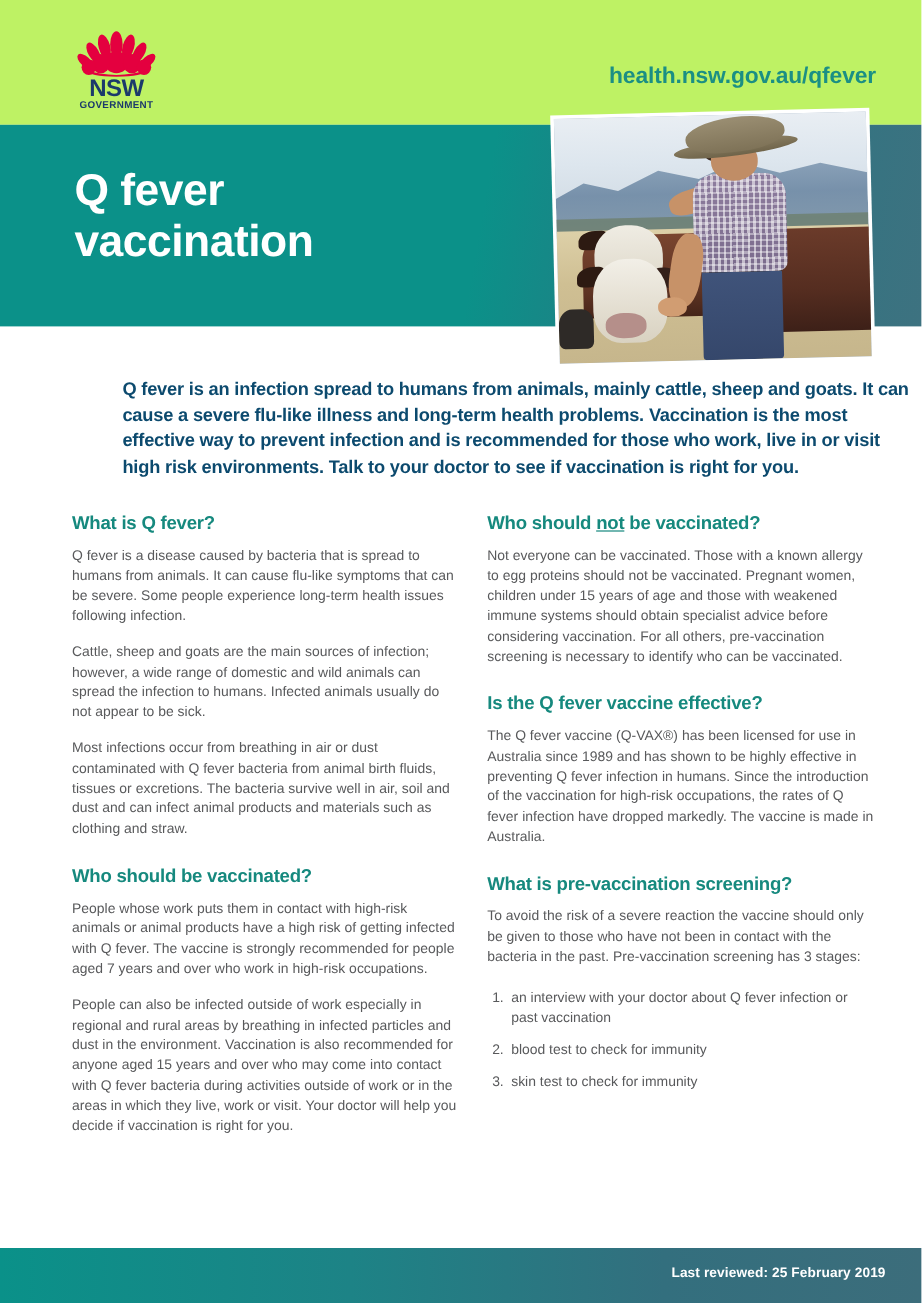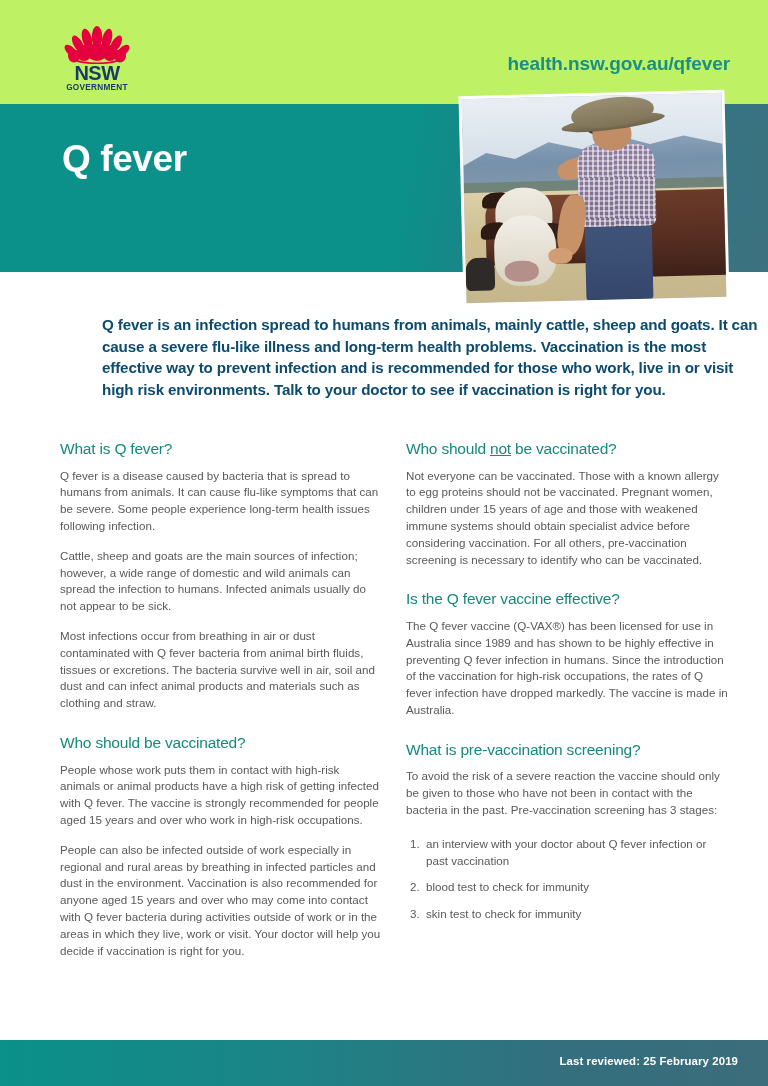--- a/index.html
+++ b/index.html
@@ -182,24 +182,24 @@
     left: 60px; top: 424px;
     width: 322px;
   }
   #col-right {
     position: absolute;
     left: 406px; top: 424px;
     width: 324px;
   }
   .sec-heading {
     font-size: 15.5px;
-    font-weight: normal;
+    font-weight: bold;
     color: #16897e;
     letter-spacing: -0.2px;
-    margin: 16px 0 9px 0;
+    margin: 4px 0 9px 0;
     line-height: 1.2;
   }
   .sec-heading.spaced { margin-top: 22px; }
   .sec-heading u { text-decoration: underline; text-underline-offset: 1px; }
   p.body {
     margin: 0 0 13px 0;
     font-size: 11.6px;
     line-height: 1.45;
     color: #58595b;
     letter-spacing: 0.02px;
@@ -261,20 +261,21 @@
       <text x="39" y="68" text-anchor="middle" font-family="Liberation Sans, sans-serif" font-size="8.2" font-weight="bold" fill="#1b3a6b" letter-spacing="0.3">GOVERNMENT</text>
     </svg>
   </div>
 
   <div id="site-url">health.nsw.gov.au/qfever</div>
 </div>
 
 <div id="banner">
   <div id="banner-title">
     <span>Q fever</span>
+    <span>vaccination</span>
   </div>
 </div>
 
 <div id="hero-photo">
   <div class="ph-sky"></div>
   <div class="ph-hills"></div>
   <div class="ph-treeline"></div>
   <div class="ph-field"></div>
   <div class="ph-cow-body-r"></div>
   <div class="ph-cow-body-l"></div>
@@ -300,21 +301,21 @@
 <div id="intro">Q fever is an infection spread to humans from animals, mainly cattle, sheep and goats. It can cause a severe flu-like illness and long-term health problems. Vaccination is the most effective way to prevent infection and is recommended for those who work, live in or visit high risk environments. Talk to your doctor to see if vaccination is right for you.</div>
 
 <div id="col-left">
 
   <h2 class="sec-heading">What is Q fever?</h2>
   <p class="body">Q fever is a disease caused by bacteria that is spread to humans from animals. It can cause flu-like symptoms that can be severe. Some people experience long-term health issues following infection.</p>
   <p class="body">Cattle, sheep and goats are the main sources of infection; however, a wide range of domestic and wild animals can spread the infection to humans. Infected animals usually do not appear to be sick.</p>
   <p class="body">Most infections occur from breathing in air or dust contaminated with Q fever bacteria from animal birth fluids, tissues or excretions. The bacteria survive well in air, soil and dust and can infect animal products and materials such as clothing and straw.</p>
 
   <h2 class="sec-heading spaced">Who should be vaccinated?</h2>
-  <p class="body">People whose work puts them in contact with high-risk animals or animal products have a high risk of getting infected with Q fever. The vaccine is strongly recommended for people aged 15 years and over who work in high-risk occupations.</p>
+  <p class="body">People whose work puts them in contact with high-risk animals or animal products have a high risk of getting infected with Q fever. The vaccine is strongly recommended for people aged 7 years and over who work in high-risk occupations.</p>
   <p class="body">People can also be infected outside of work especially in regional and rural areas by breathing in infected particles and dust in the environment. Vaccination is also recommended for anyone aged 15 years and over who may come into contact with Q fever bacteria during activities outside of work or in the areas in which they live, work or visit. Your doctor will help you decide if vaccination is right for you.</p>
 </div>
 
 <div id="col-right">
 
   <h2 class="sec-heading"><span>Who should </span><u>not</u><span> be vaccinated?</span></h2>
   <p class="body">Not everyone can be vaccinated. Those with a known allergy to egg proteins should not be vaccinated. Pregnant women, children under 15 years of age and those with weakened immune systems should obtain specialist advice before considering vaccination. For all others, pre-vaccination screening is necessary to identify who can be vaccinated.</p>
 
   <h2 class="sec-heading spaced">Is the Q fever vaccine effective?</h2>
   <p class="body">The Q fever vaccine (Q-VAX®) has been licensed for use in Australia since 1989 and has shown to be highly effective in preventing Q fever infection in humans. Since the introduction of the vaccination for high-risk occupations, the rates of Q fever infection have dropped markedly. The vaccine is made in Australia.</p>

